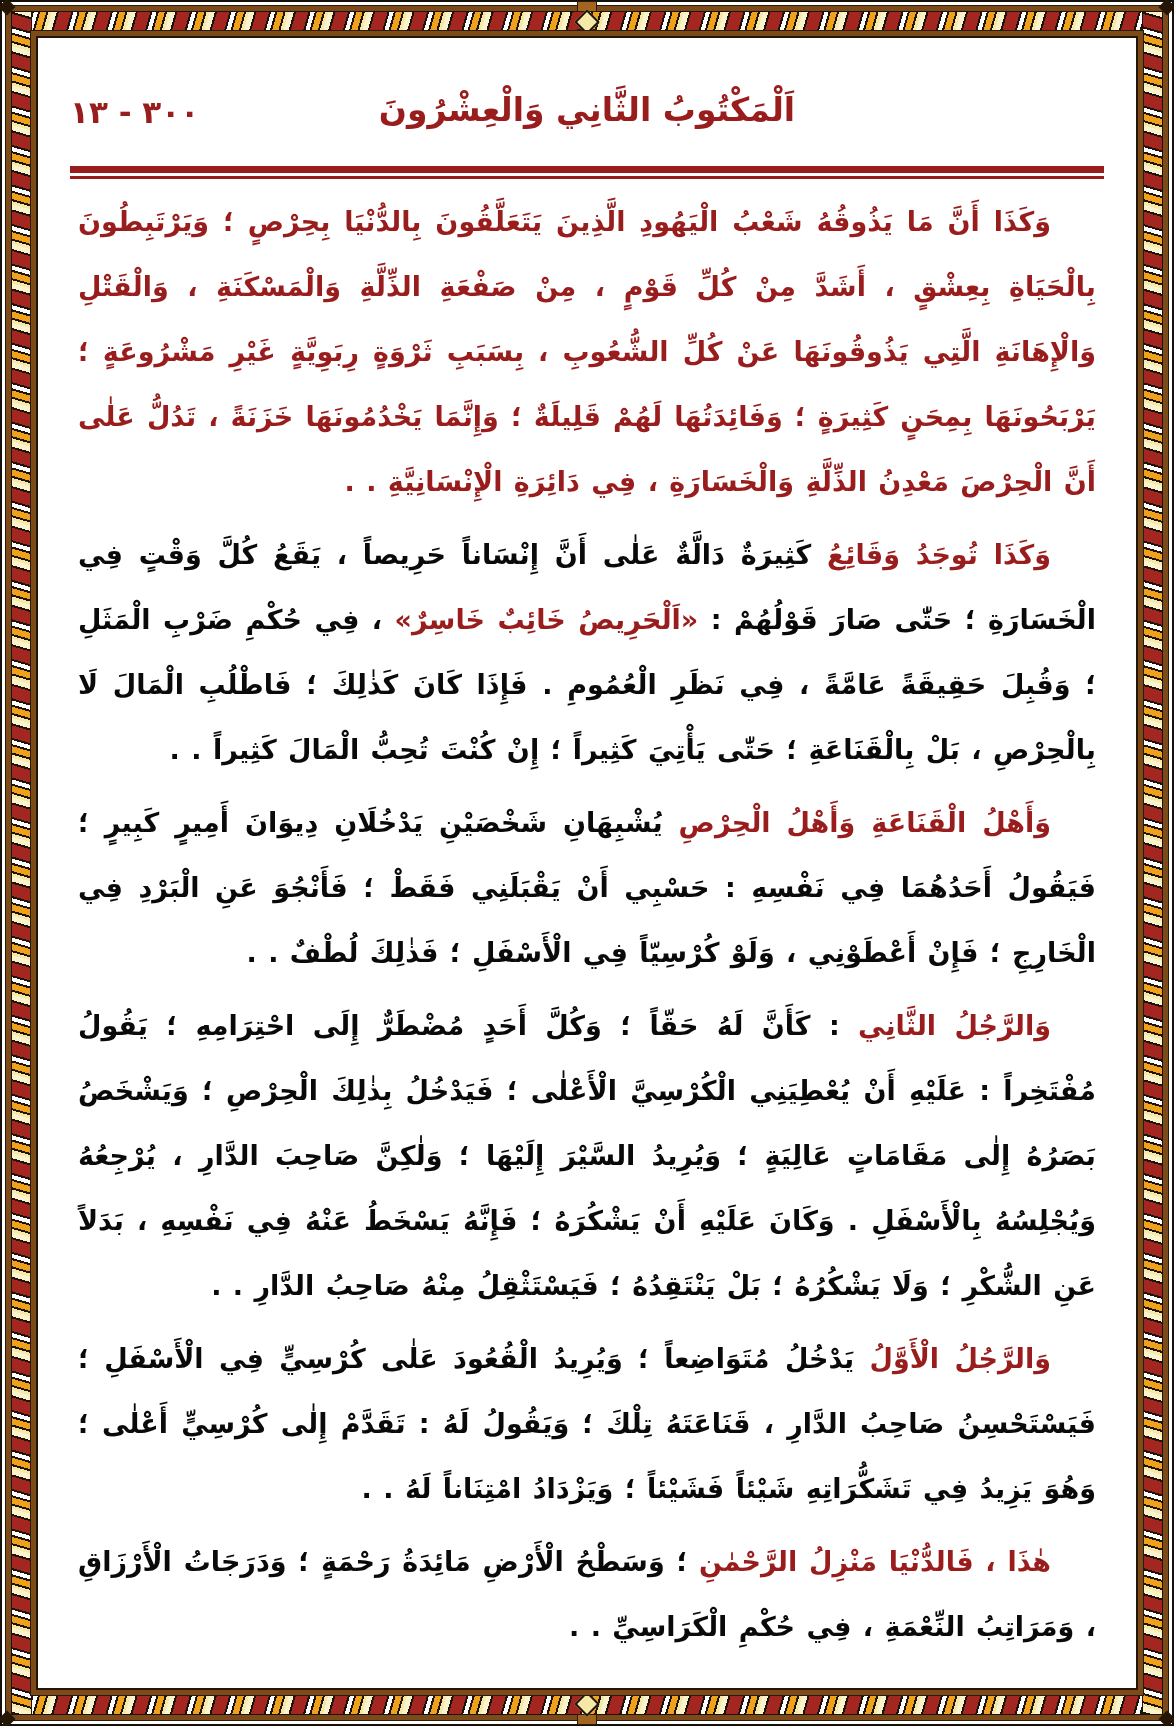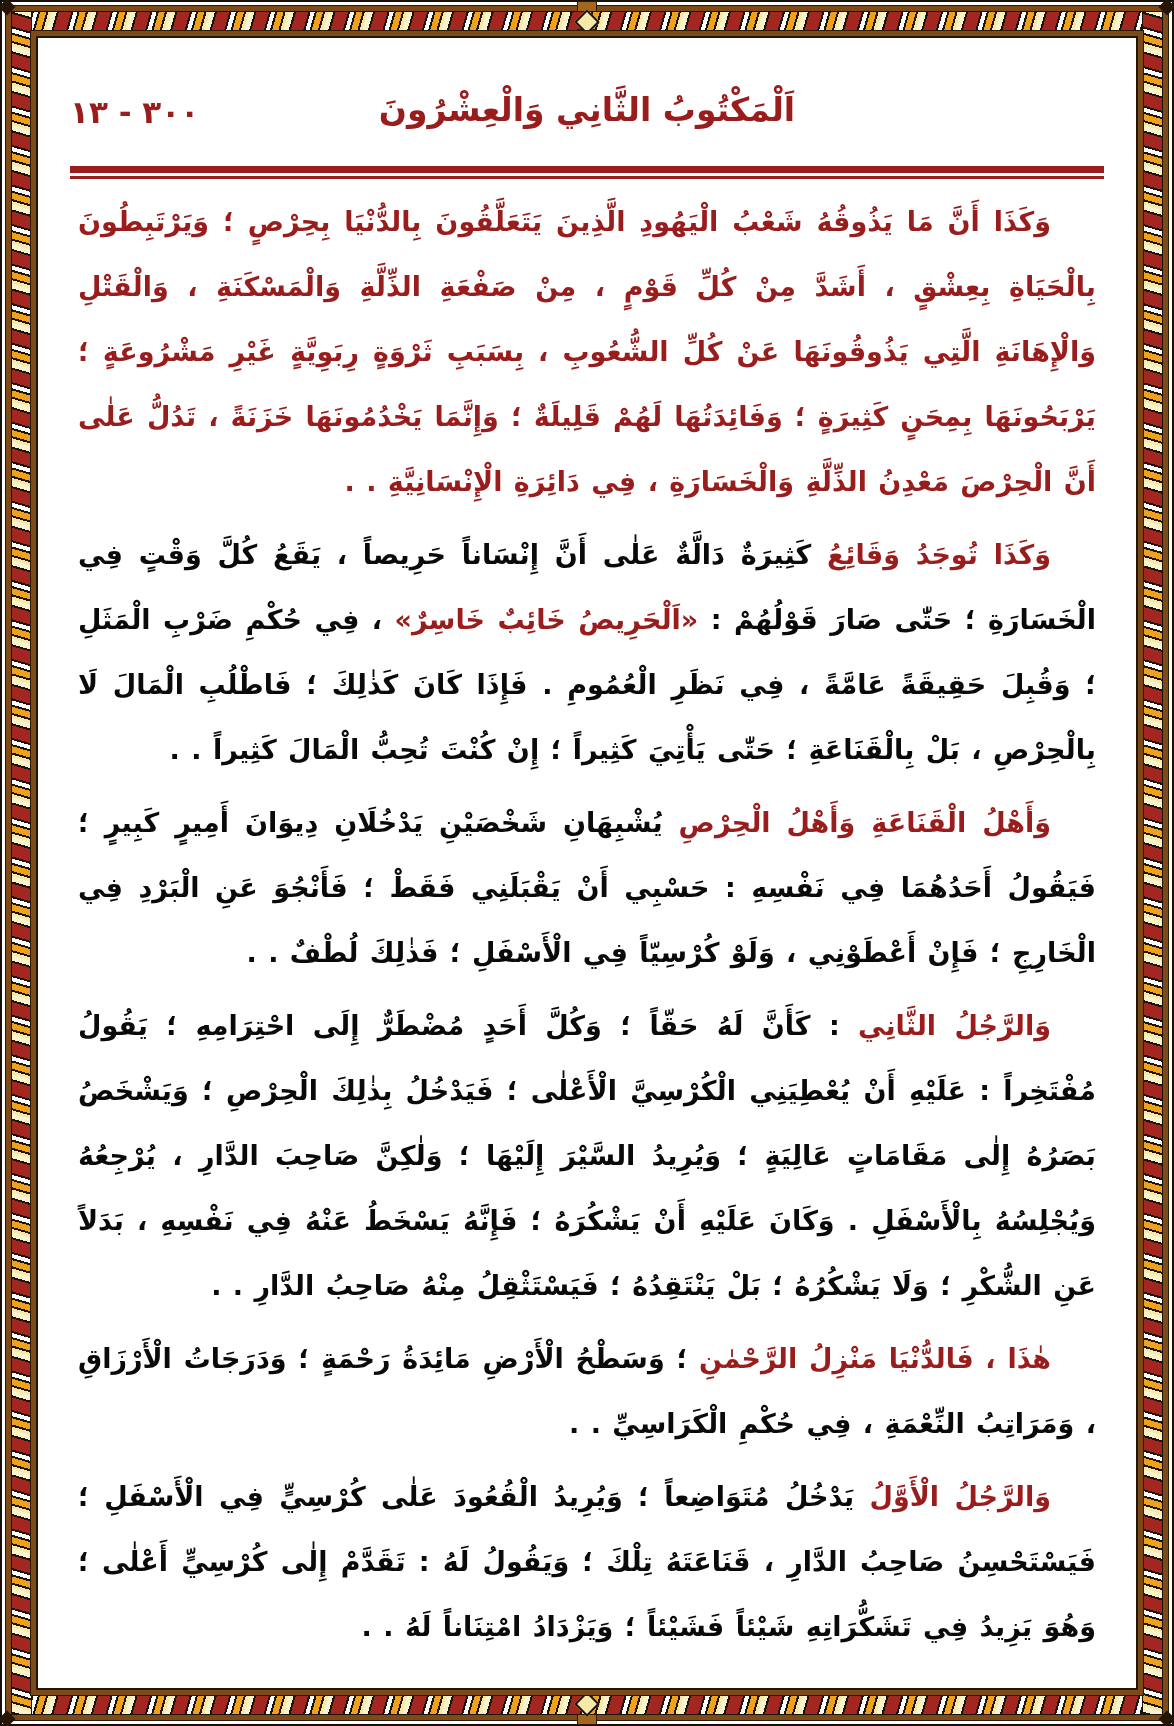--- a/index.html
+++ b/index.html
@@ -124,18 +124,18 @@
     <header>
       <div class="hnum">٣٠٠ - ١٣</div>
       <div class="htitle">اَلْمَكْتُوبُ الثَّانِي وَالْعِشْرُونَ</div>
     </header>
     <div class="rule"></div>
     <main>
         <p class="para"><span class="red">وَكَذَا أَنَّ مَا يَذُوقُهُ شَعْبُ الْيَهُودِ الَّذِينَ يَتَعَلَّقُونَ بِالدُّنْيَا بِحِرْصٍ ؛ وَيَرْتَبِطُونَ بِالْحَيَاةِ بِعِشْقٍ ، أَشَدَّ مِنْ كُلِّ قَوْمٍ ، مِنْ صَفْعَةِ الذِّلَّةِ وَالْمَسْكَنَةِ ، وَالْقَتْلِ وَالْإِهَانَةِ الَّتِي يَذُوقُونَهَا عَنْ كُلِّ الشُّعُوبِ ، بِسَبَبِ ثَرْوَةٍ رِبَوِيَّةٍ غَيْرِ مَشْرُوعَةٍ ؛ يَرْبَحُونَهَا بِمِحَنٍ كَثِيرَةٍ ؛ وَفَائِدَتُهَا لَهُمْ قَلِيلَةٌ ؛ وَإِنَّمَا يَخْدُمُونَهَا خَزَنَةً ، تَدُلُّ عَلٰى أَنَّ الْحِرْصَ مَعْدِنُ الذِّلَّةِ وَالْخَسَارَةِ ، فِي دَائِرَةِ الْإِنْسَانِيَّةِ . .</span></p>
         <p class="para"><span class="red">وَكَذَا تُوجَدُ وَقَائِعُ </span><span class="black">كَثِيرَةٌ دَالَّةٌ عَلٰى أَنَّ إِنْسَاناً حَرِيصاً ، يَقَعُ كُلَّ وَقْتٍ فِي الْخَسَارَةِ ؛ حَتّٰى صَارَ قَوْلُهُمْ : </span><span class="red">«اَلْحَرِيصُ خَائِبٌ خَاسِرٌ»</span><span class="black"> ، فِي حُكْمِ ضَرْبِ الْمَثَلِ ؛ وَقُبِلَ حَقِيقَةً عَامَّةً ، فِي نَظَرِ الْعُمُومِ . فَإِذَا كَانَ كَذٰلِكَ ؛ فَاطْلُبِ الْمَالَ لَا بِالْحِرْصِ ، بَلْ بِالْقَنَاعَةِ ؛ حَتّٰى يَأْتِيَ كَثِيراً ؛ إِنْ كُنْتَ تُحِبُّ الْمَالَ كَثِيراً . .</span></p>
         <p class="para"><span class="red">وَأَهْلُ الْقَنَاعَةِ وَأَهْلُ الْحِرْصِ </span><span class="black">يُشْبِهَانِ شَخْصَيْنِ يَدْخُلَانِ دِيوَانَ أَمِيرٍ كَبِيرٍ ؛ فَيَقُولُ أَحَدُهُمَا فِي نَفْسِهِ : حَسْبِي أَنْ يَقْبَلَنِي فَقَطْ ؛ فَأَنْجُوَ عَنِ الْبَرْدِ فِي الْخَارِجِ ؛ فَإِنْ أَعْطَوْنِي ، وَلَوْ كُرْسِيّاً فِي الْأَسْفَلِ ؛ فَذٰلِكَ لُطْفٌ . .</span></p>
         <p class="para"><span class="red">وَالرَّجُلُ الثَّانِي </span><span class="black">: كَأَنَّ لَهُ حَقّاً ؛ وَكُلَّ أَحَدٍ مُضْطَرٌّ إِلَى احْتِرَامِهِ ؛ يَقُولُ مُفْتَخِراً : عَلَيْهِ أَنْ يُعْطِيَنِي الْكُرْسِيَّ الْأَعْلٰى ؛ فَيَدْخُلُ بِذٰلِكَ الْحِرْصِ ؛ وَيَشْخَصُ بَصَرُهُ إِلٰى مَقَامَاتٍ عَالِيَةٍ ؛ وَيُرِيدُ السَّيْرَ إِلَيْهَا ؛ وَلٰكِنَّ صَاحِبَ الدَّارِ ، يُرْجِعُهُ وَيُجْلِسُهُ بِالْأَسْفَلِ . وَكَانَ عَلَيْهِ أَنْ يَشْكُرَهُ ؛ فَإِنَّهُ يَسْخَطُ عَنْهُ فِي نَفْسِهِ ، بَدَلاً عَنِ الشُّكْرِ ؛ وَلَا يَشْكُرُهُ ؛ بَلْ يَنْتَقِدُهُ ؛ فَيَسْتَثْقِلُ مِنْهُ صَاحِبُ الدَّارِ . .</span></p>
+        <p class="para"><span class="red">وَالرَّجُلُ الْأَوَّلُ </span><span class="black">يَدْخُلُ مُتَوَاضِعاً ؛ وَيُرِيدُ الْقُعُودَ عَلٰى كُرْسِيٍّ فِي الْأَسْفَلِ ؛ فَيَسْتَحْسِنُ صَاحِبُ الدَّارِ ، قَنَاعَتَهُ تِلْكَ ؛ وَيَقُولُ لَهُ : تَقَدَّمْ إِلٰى كُرْسِيٍّ أَعْلٰى ؛ وَهُوَ يَزِيدُ فِي تَشَكُّرَاتِهِ شَيْئاً فَشَيْئاً ؛ وَيَزْدَادُ امْتِنَاناً لَهُ . .</span></p>
         <p class="para"><span class="red">هٰذَا ، فَالدُّنْيَا مَنْزِلُ الرَّحْمٰنِ </span><span class="black">؛ وَسَطْحُ الْأَرْضِ مَائِدَةُ رَحْمَةٍ ؛ وَدَرَجَاتُ الْأَرْزَاقِ ، وَمَرَاتِبُ النِّعْمَةِ ، فِي حُكْمِ الْكَرَاسِيِّ . .</span></p>
-        <p class="para"><span class="red">وَالرَّجُلُ الْأَوَّلُ </span><span class="black">يَدْخُلُ مُتَوَاضِعاً ؛ وَيُرِيدُ الْقُعُودَ عَلٰى كُرْسِيٍّ فِي الْأَسْفَلِ ؛ فَيَسْتَحْسِنُ صَاحِبُ الدَّارِ ، قَنَاعَتَهُ تِلْكَ ؛ وَيَقُولُ لَهُ : تَقَدَّمْ إِلٰى كُرْسِيٍّ أَعْلٰى ؛ وَهُوَ يَزِيدُ فِي تَشَكُّرَاتِهِ شَيْئاً فَشَيْئاً ؛ وَيَزْدَادُ امْتِنَاناً لَهُ . .</span></p>
       </main>
   </div>
 
 </div>
 
 </body></html>

